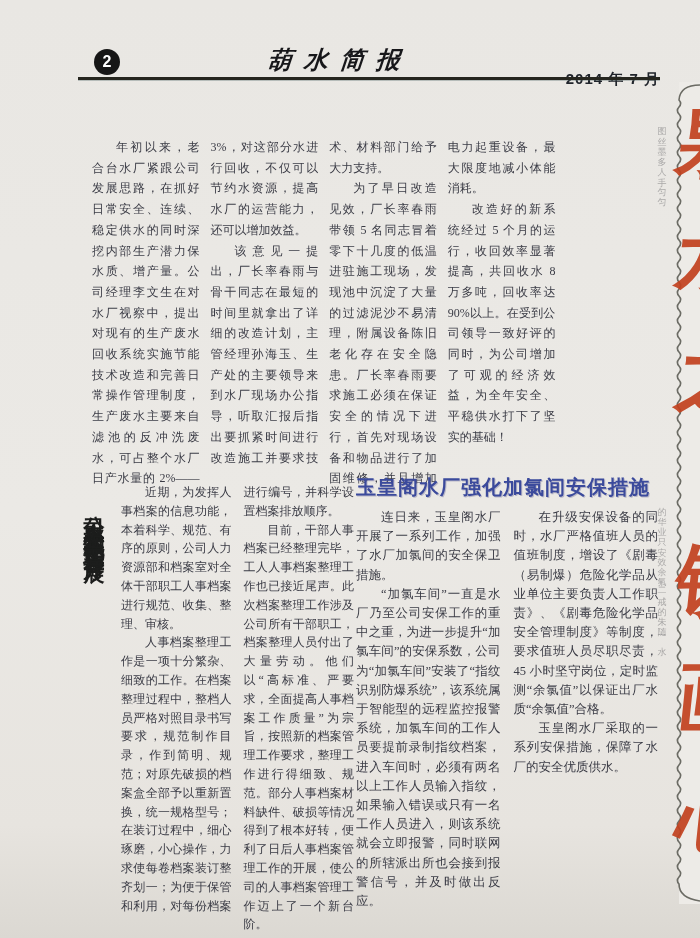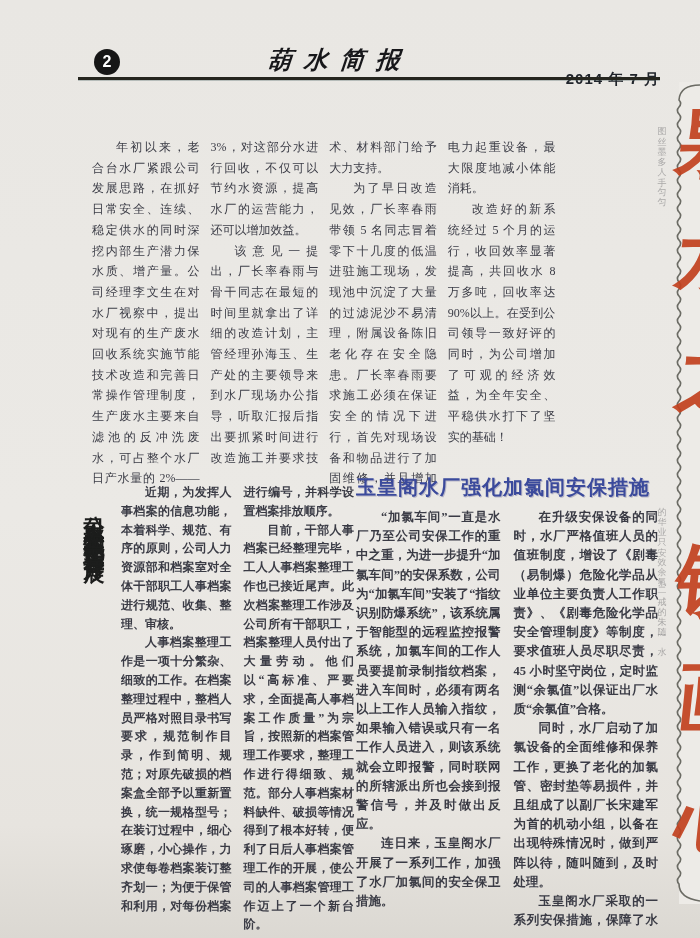--- a/index.html
+++ b/index.html
@@ -35,21 +35,21 @@
     position:absolute;left:78px;top:90px;width:582px;margin:0;text-align:center;
     font-family:"Liberation Sans","DejaVu Sans",sans-serif;font-weight:bold;
     font-size:27px;letter-spacing:7px;color:#28994a;
     text-shadow:1px 1px 0 rgba(20,80,40,.25);
   }
   .a1-body{
     position:absolute;left:78px;top:137px;width:582px;height:355px;
     column-count:5;column-gap:11px;column-fill:auto;overflow:hidden;
     font-size:12px;line-height:20.7px;text-align:justify;margin-left:14px;
   }
-  .a2-body,.a3-body{overflow:hidden;column-fill:auto;text-align:justify;font-weight:bold;}
+  .a2-body,.a3-body{overflow:hidden;column-fill:auto;text-align:justify;}
   .a2-body{
     position:absolute;left:121px;top:483px;width:233px;height:452px;
     column-count:2;column-gap:12px;font-size:12px;line-height:18.8px;
   }
   .a3-body{
     position:absolute;left:356px;top:508px;width:302px;height:426px;
     column-count:2;column-gap:13px;font-size:12.5px;line-height:19.2px;
   }
   .a1-body p,.a2-body p,.a3-body p{margin:0;text-indent:2em;}
   
@@ -102,24 +102,23 @@
   <div class="v-title">公司人事档案规范化整理工作有序开展</div>
   <div class="a2-body">
     <p>近期，为发挥人事档案的信息功能，本着科学、规范、有序的原则，公司人力资源部和档案室对全体干部职工人事档案进行规范、收集、整理、审核。</p>
     <p>人事档案整理工作是一项十分繁杂、细致的工作。在档案整理过程中，整档人员严格对照目录书写要求，规范制作目录，作到简明、规范；对原先破损的档案盒全部予以重新置换，统一规格型号；在装订过程中，细心琢磨，小心操作，力求使每卷档案装订整齐划一；为便于保管和利用，对每份档案进行编号，并科学设置档案排放顺序。</p>
     <p>目前，干部人事档案已经整理完毕，工人人事档案整理工作也已接近尾声。此次档案整理工作涉及公司所有干部职工，档案整理人员付出了大量劳动。他们以“高标准、严要求，全面提高人事档案工作质量”为宗旨，按照新的档案管理工作要求，整理工作进行得细致、规范。部分人事档案材料缺件、破损等情况得到了根本好转，便利了日后人事档案管理工作的开展，使公司的人事档案管理工作迈上了一个新台阶。</p>
 
   </div>
 
   <h2 class="a3-title">玉皇阁水厂强化加氯间安保措施</h2>
   <div class="a3-body">
+    <p>连日来，玉皇阁水厂开展了一系列工作，加强了水厂加氯间的安全保卫措施。</p>
     <p>“加氯车间”一直是水厂乃至公司安保工作的重中之重，为进一步提升“加氯车间”的安保系数，公司为“加氯车间”安装了“指纹识别防爆系统”，该系统属于智能型的远程监控报警系统，加氯车间的工作人员要提前录制指纹档案，进入车间时，必须有两名以上工作人员输入指纹，如果输入错误或只有一名工作人员进入，则该系统就会立即报警，同时联网的所辖派出所也会接到报警信号，并及时做出反应。</p>
-    <p>连日来，玉皇阁水厂开展了一系列工作，加强了水厂加氯间的安全保卫措施。</p>
     <p>在升级安保设备的同时，水厂严格值班人员的值班制度，增设了《剧毒（易制爆）危险化学品从业单位主要负责人工作职责》、《剧毒危险化学品安全管理制度》等制度，要求值班人员尽职尽责，45 小时坚守岗位，定时监测“余氯值”以保证出厂水质“余氯值”合格。</p>
-    <p>同时，水厂启动了加氯设备的全面维修和保养工作，更换了老化的加氯管、密封垫等易损件，并且组成了以副厂长宋建军为首的机动小组，以备在出现特殊情况时，做到严阵以待，随叫随到，及时处理。</p>
     <p>玉皇阁水厂采取的一系列安保措施，保障了水厂的安全优质供水。</p>
 
   </div>
 
   <span class="bleed" style="top:120px;height:350px;">图丝墨多人手匀匀</span>
   <span class="bleed" style="top:500px;height:380px;">的华业只安效余氟二戒的朱随一水</span>
 
   <div class="edge-strip"></div>
 
   <svg class="edge-svg" width="700" height="938" viewBox="0 0 700 938">

